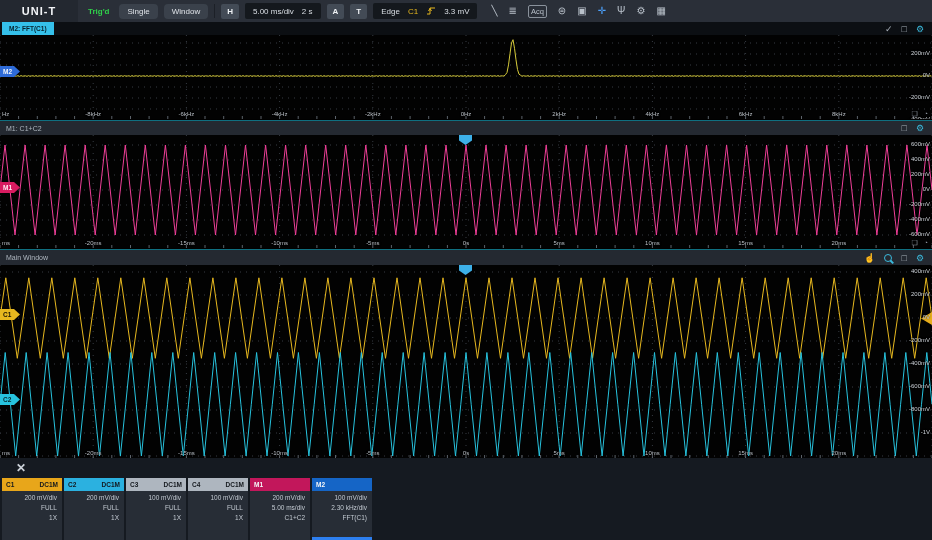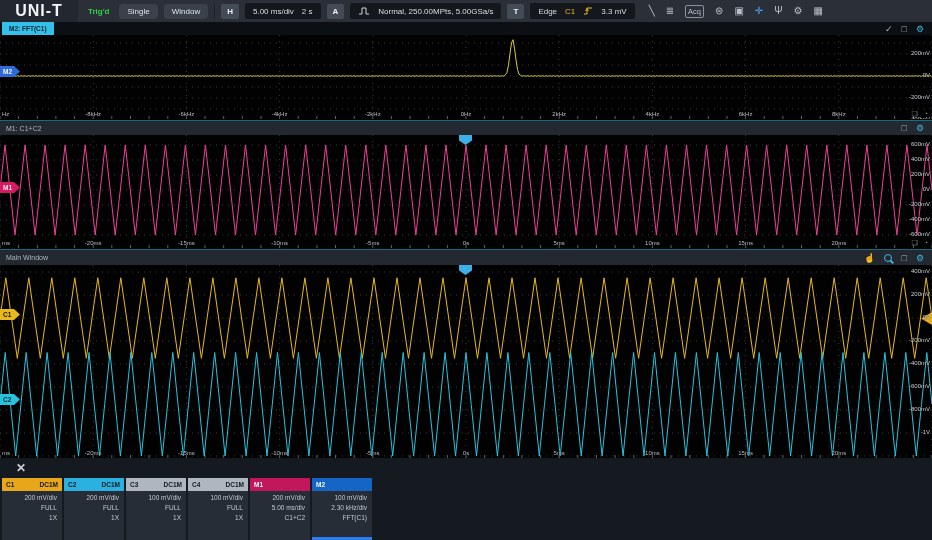--- a/index.html
+++ b/index.html
@@ -2,21 +2,21 @@
 <html><head>
 <meta charset="utf-8">
 <style>
   html,body{margin:0;padding:0;background:#000;}
   #screen{position:relative;width:932px;height:540px;overflow:hidden;
     font-family:"Liberation Sans",sans-serif;background:#000;color:#d4d9df;
     -webkit-user-select:none;user-select:none;}
   
   #toolbar{position:absolute;left:0;top:0;width:932px;height:22px;background:#2a2f38;
     display:flex;align-items:center;font-size:8px;gap:6px;}
-  #logo{width:78px;text-align:center;font-weight:bold;font-size:16px;letter-spacing:1px;
+  #logo{width:78px;text-align:center;font-weight:bold;font-size:11px;letter-spacing:1px;
     color:#f2f4f7;background:#232830;height:22px;line-height:22px;}
   .trig{color:#2fd04a;font-weight:bold;padding:0 4px;}
   .tbtn{background:#3a414b;border-radius:4px;padding:3px 8px;color:#dfe3e8;}
   .tkey{background:#434b56;border-radius:2px;padding:3px 6px;font-weight:bold;color:#f0f3f6;}
   .tbox{background:#14181d;border-radius:2px;height:16px;display:flex;align-items:center;
     gap:8px;padding:0 8px;color:#d9dee4;}
   .tsep{width:1px;height:14px;background:#1c2027;}
   #toolbar-icons{display:flex;align-items:center;gap:11px;margin-left:8px;color:#b9c1ca;font-size:10px;}
   .tbicon{cursor:pointer;line-height:22px;}
   .tbicon.text{font-size:7.5px;border:1px solid #8a929c;border-radius:2px;padding:1px 2px;line-height:normal;}
@@ -68,26 +68,20 @@
     <span class="trig">Trig'd</span>
     <span class="tbtn">Single</span>
     <span class="tbtn">Window</span>
     <span class="tsep"></span>
     <span class="tkey">H</span>
     <span class="tbox">
       <span>5.00 ms/div</span>
       <span>2 s</span>
     </span>
     <span class="tkey">A</span>
-    <span class="tbox">
-      <svg width="12" height="10">
-          <path d="M1 8 H4 V2 H8 V8 H11" stroke="#cfd5dc" stroke-width="1" fill="none"></path>
-        </svg>
-      <span>Normal, 250.00MPts, 5.00GSa/s</span>
-    </span>
     <span class="tkey">T</span>
     <span class="tbox">
       <span>Edge</span>
       <span style="color:#e7b81f">C1</span>
       <svg width="10" height="10">
           <path d="M1 8 H4 V2 H9" stroke="#e7b81f" stroke-width="1" fill="none"></path>
           <path d="M2.5 5 L4 2.5 L5.5 5" stroke="#e7b81f" stroke-width="1" fill="none"></path>
         </svg>
       <span>3.3 mV</span>
     </span>

